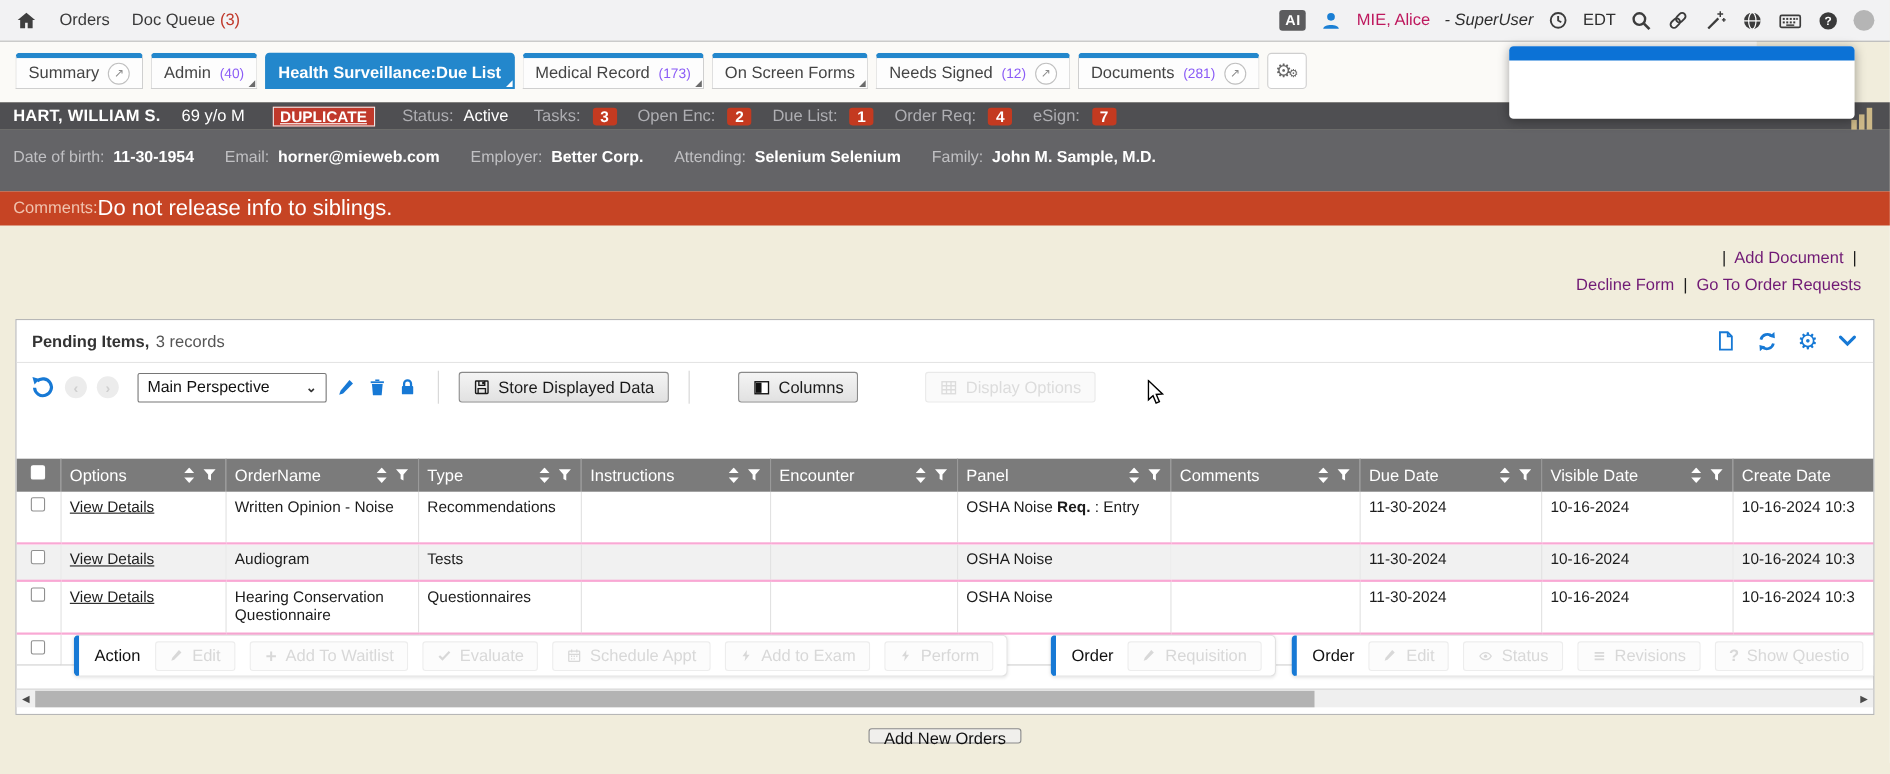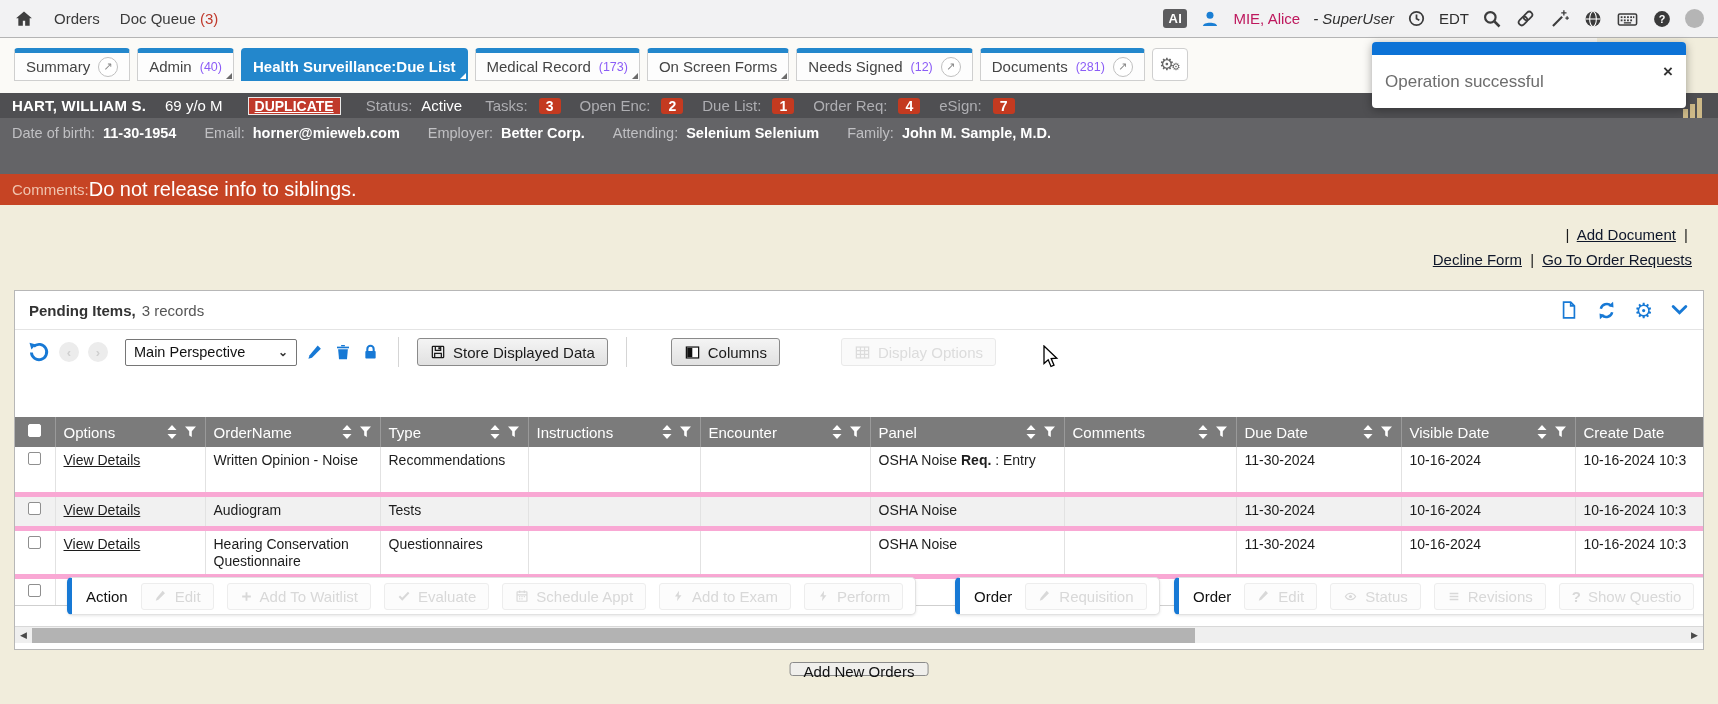--- a/index.html
+++ b/index.html
@@ -44,34 +44,34 @@
   #name-row .pname { color:#fff; font-size:15px; font-weight:bold; letter-spacing:0.2px; }
   #name-row .page { color:#fff; font-size:15px; margin-left:10px; }
   .dup-box { background:#c0392b; border:1px solid #e9e9e9; color:#fff; font-weight:bold; font-size:14px;
              text-decoration:underline; padding:0px 6px; margin:0 16px; cursor:pointer; }
   .glabel { color:#aeaeb2; font-size:15px; }
   .gval { color:#fff; font-size:15px; }
   .badge { background:#c43a20; color:#fff; font-weight:bold; font-size:14px; padding:0 7px; border-radius:3px;
            margin:0 10px 0 2px; cursor:pointer; }
   #details { position:absolute; left:0; top:118px; width:1718px; height:56px; background:#646467;
              padding:2px 12px; }
-  #details .dline { height:26px; display:flex; align-items:center; gap:8px; }
+  #details .dline { height:26px; display:flex; align-items:center; gap:8px;margin-top:10px; }
   #details .glabel { color:#c0c0c3; font-size:14.5px; }
   #details .gval { font-size:14.5px; font-weight:bold; }
   #details .sp { width:12px; }
   .allergy-box { background:#cb3a1c; color:#fff; font-size:14.5px; padding:1px 7px; border-radius:2px; }
   .meds { color:#e8c04c; font-size:14.5px; }
   #comments { position:absolute; left:0; top:174px; width:1718px; height:31px; background:#c64424;
               display:flex; align-items:center; padding:0 12px; }
   #comments .clabel { color:#f0c3ae; font-size:15px; }
   #comments .cval { color:#fff; font-size:20px; }
 
   
   #quick-links { position:absolute; right:26px; top:222px; text-align:right; font-size:15px; color:#1c1c1c; line-height:25px; }
-  #quick-links a { color:#0f172a; text-decoration:underline; cursor:pointer; }
+  #quick-links a { color:#701a75; cursor:pointer; }
   #quick-links .sep { text-decoration:none; margin:0 4px; }
 
   
   #panel { position:absolute; left:14px; top:290px; width:1690px; height:360px; background:#fff;
            border:1px solid #b7b7b7; overflow:hidden; }
   #panel-header { position:absolute; left:0; top:0; width:1688px; height:39px; border-bottom:1px solid #e4e4e4;
                   display:flex; align-items:center; padding:0 14px; }
   #panel-header .ptitle { font-weight:bold; font-size:15px; color:#333; }
   #panel-header .precords { font-size:15px; color:#555; margin-left:6px; }
   #panel-header .picons { margin-left:auto; display:flex; align-items:center; gap:17px; color:#1779d5; }
@@ -88,21 +88,21 @@
   .btn { height:28px; display:inline-flex; align-items:center; gap:7px; padding:0 12px; font-size:15px; color:#1a1a1a;
          background:linear-gradient(#f4f4f4,#e1e1e1); border:1px solid #8a8a8a; border-radius:3px; cursor:pointer; }
   .btn.disabled { background:#fafafa; border-color:#e9e9e9; color:#dcdcdc; cursor:default; }
 
   
   #grid { position:absolute; left:0; top:83px; width:1688px; border-collapse:collapse; table-layout:fixed;margin-top:43px; }
   #grid th { background:#7b7b7b; height:30px; padding:0 8px; border-right:1px solid #9a9a9a; }
   #grid .th-inner { display:flex; align-items:center; color:#fff; font-size:15px; font-weight:normal; }
   #grid .th-icons { margin-left:auto; display:flex; align-items:center; gap:7px; }
   #grid td { font-size:14px; color:#1c1c1c; padding:5px 8px 4px; border-right:1px solid #e2e2e2;
-             border-bottom:5px solid #f9a8d4; vertical-align:top; line-height:17px; overflow:hidden; white-space:normal; }
+             border-bottom:2px solid #f9a8d4; vertical-align:top; line-height:17px; overflow:hidden; white-space:normal; }
   #grid td.nowrap { white-space:nowrap; }
   #grid tr.alt td { background:#f1f1f1; }
   #grid tr.stub td { border-bottom:1px solid #cfcfcf; height:28px; }
   #grid a.vd { color:#1c1c1c; text-decoration:underline; cursor:pointer; }
   .cbx { width:13px; height:13px; border:1px solid #8f8f8f; border-radius:2px; background:#fff; display:inline-block; cursor:pointer; }
   .cbx.header { border-color:#fff; background:#fff; }
   .bold { font-weight:bold; }
 
   
   .agroup { position:absolute; top:286px; height:38px; background:#fff; border:1px solid #e2e2e2;
@@ -666,21 +666,17 @@
     <span class="sarrow left">◀</span>
     <span class="thumb"></span>
     <span class="sarrow right">▶</span>
   </div>
 </div>
 
 <button id="add-orders">Add New Orders</button>
 
 <div id="toast">
   <div class="tbar"></div>
-  <div class="tbody">
-    <span class="tmsg">Operation successful</span>
-    <span class="tclose">×</span>
-  </div>
 </div>
 
 <svg id="cursor" width="17" height="24" viewBox="0 0 17 24">
     <path d="M1 1 L1 18.5 L5.2 14.8 L8 21.5 L11 20.2 L8.2 13.6 L13.8 13.2 Z" fill="#fff" stroke="#000" stroke-width="1.3"></path>
   </svg>
 
 </body></html>

